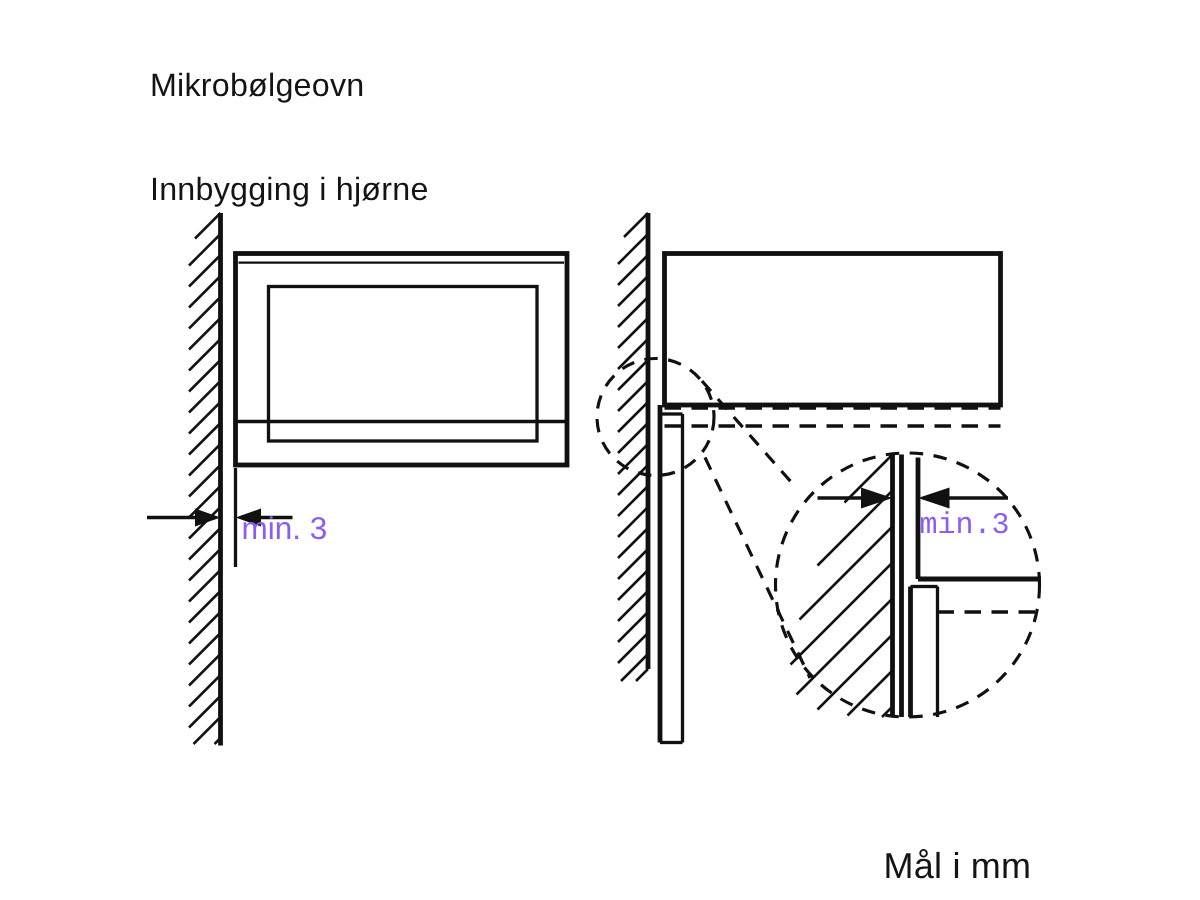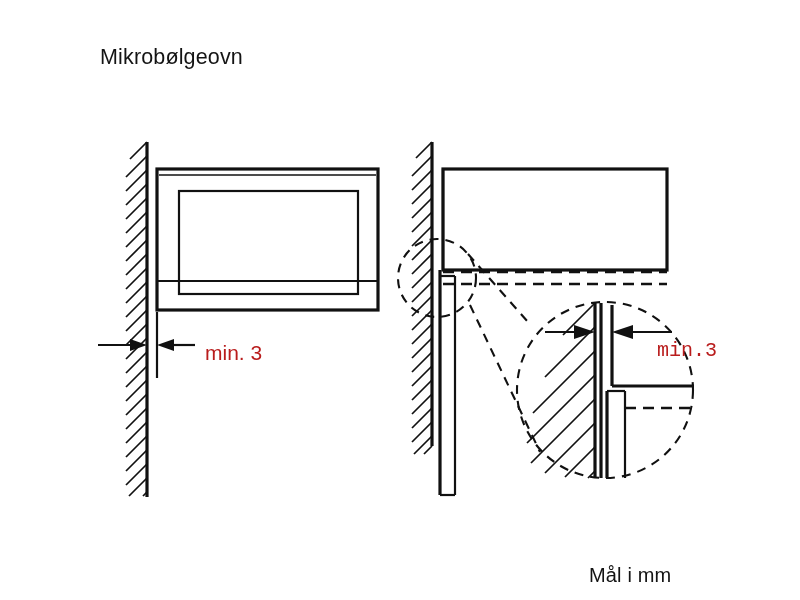--- a/index.html
+++ b/index.html
@@ -31,31 +31,30 @@
   }
   .title-line {
     font-size: 21.5px;
     letter-spacing: 0.15px;
     color: #141414;
   }
   .unit-note {
     position: absolute;
     left: 589px;
     top: 564px;
-    font-size: 20px;
+    font-size: 24px;
     letter-spacing: 0.15px;
     color: #141414;
     white-space: pre;
   }
   .dim-label {
     position: absolute;
     font-size: 21px;
-    color: #b91c1c;
+    color: #8b5cf6;
     white-space: pre;
-    margin-left: 44px;
   }
   #dim-left-label { left: 161px; top: 341px; }
   #dim-detail-label { left: 613px; top: 339px; font-size: 20px; font-family: Liberation Mono, monospace; }
   svg.drawing {
     position: absolute;
     left: 0;
     top: 0;
     width: 800px;
     height: 600px;
   }
@@ -69,20 +68,21 @@
   .arrowline { stroke: #111111; stroke-width: 2.2; fill: none; }
   .arrowhead { fill: #111111; stroke: none; }
 </style>
 </head>
 <body>
 
 <div id="sheet">
 
   <div class="title-block">
     <div class="title-line">Mikrobølgeovn</div>
+    <div class="title-line">Innbygging i hjørne</div>
   </div>
 
   <svg class="drawing" viewBox="0 0 800 600">
 
     <g>
 
       <line class="ln thick" x1="147" y1="142" x2="147" y2="497"></line>
 
       <g class="hatch">
         <line x1="147" y1="142" x2="130" y2="159"></line>

